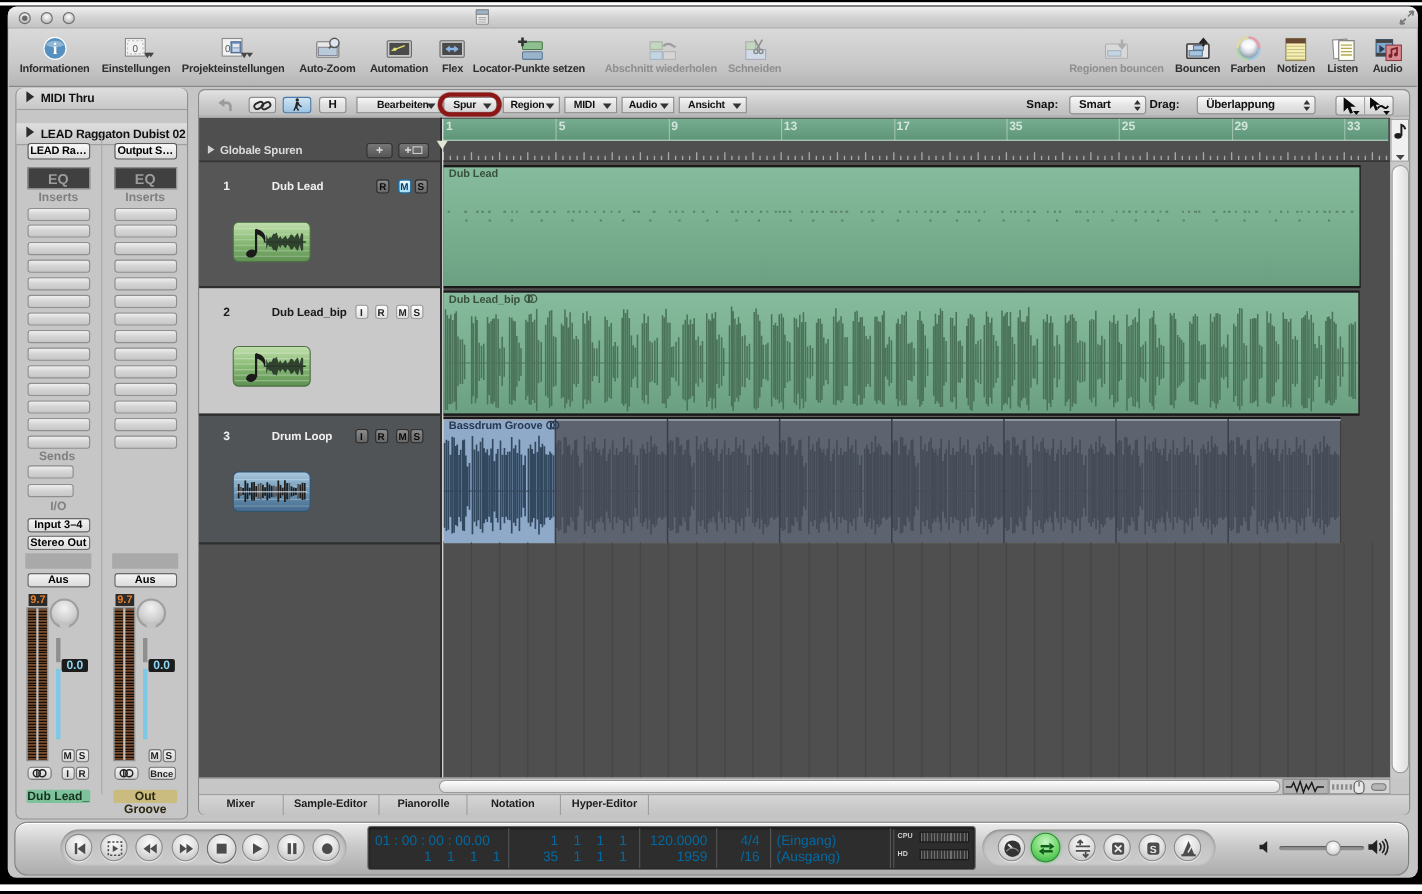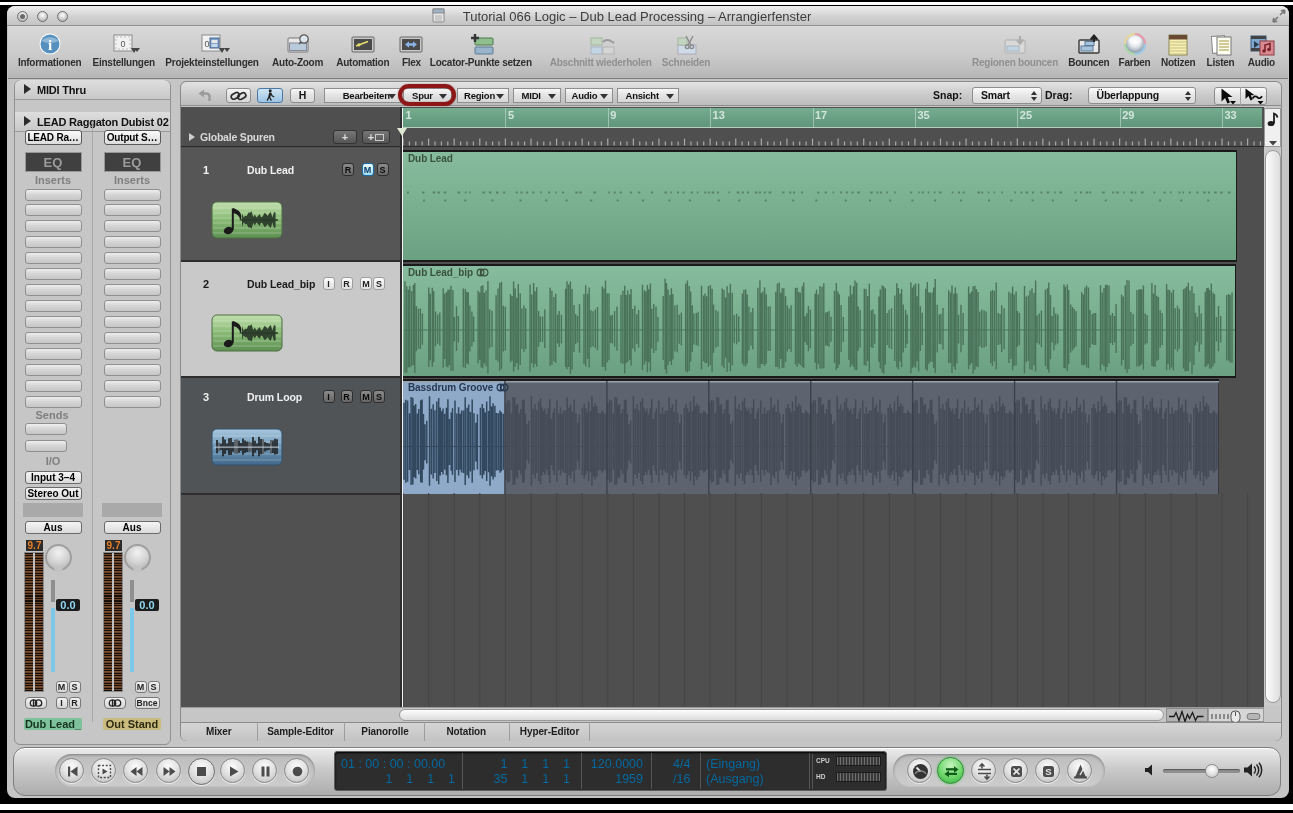--- a/index.html
+++ b/index.html
@@ -93,21 +93,20 @@
 <div class="abs tl" style="left:37.0px"></div>
 <div class="abs tl" style="left:57.0px"></div>
 <div class="abs" style="left:20px;top:13.5px;width:5px;height:5px;border-radius:50%;background:#6a6a6a"></div>
 <svg class="abs" style="left:432px;top:8px" width="14" height="15" viewBox="0 0 14 15">
       <rect x="1" y="1" width="11" height="13" rx="1" fill="#e8e8e8" stroke="#8a8a8a"></rect>
       <rect x="1" y="1" width="11" height="4" fill="#9db3c8" stroke="#8a8a8a"></rect>
       <line x1="3" y1="8" x2="10" y2="8" stroke="#aaa"></line>
       <line x1="3" y1="10" x2="10" y2="10" stroke="#aaa"></line>
       <line x1="3" y1="12" x2="10" y2="12" stroke="#aaa"></line>
     </svg>
-<div class="abs" id="title">Tutorial 066 Logic – Dub Lead Processing – Arrangierfenster</div>
 <svg class="abs" style="left:1271px;top:8px" width="16" height="16" viewBox="0 0 16 16">
       <g stroke="#787878" fill="#787878">
         <path d="M9 7 L14 2 M14 2 l-4.2 0.8 M14 2 l-0.8 4.2" stroke-width="1.6"></path>
         <path d="M7 9 L2 14 M2 14 l4.2-0.8 M2 14 l0.8-4.2" stroke-width="1.6"></path>
       </g>
     </svg>
 <div class="abs" id="toolbar"></div>
 <div class="abs titem" style="left:49.6px">Informationen</div>
 <div class="abs titem" style="left:123.7px">Einstellungen</div>
 <div class="abs titem" style="left:212px">Projekteinstellungen</div>
@@ -320,21 +319,21 @@
 <div class="abs msbtn" style="left:147.5px;top:680.5px">S</div>
 <div class="abs" style="left:104.0px;top:696.5px;width:22px;height:12px;border:1px solid #787878;border-radius:4px;background:linear-gradient(#f2f2f2,#d4d4d4)">
       <svg width="20" height="10" viewBox="0 0 20 10" style="display:block;margin:0 auto">
         <circle cx="7.5" cy="5" r="3.2" fill="none" stroke="#222" stroke-width="1.3"></circle>
         <circle cx="12.5" cy="5" r="3.2" fill="none" stroke="#222" stroke-width="1.3"></circle>
         <line x1="7.5" y1="1.8" x2="7.5" y2="8.2" stroke="#222" stroke-width="1.3"></line>
       </svg>
     </div>
 <div class="abs msbtn" style="left:134.5px;top:696.5px;width:25px;font-size:8.5px">Bnce</div>
 <div class="abs nameplate" style="left:24px;top:717.5px;background:#7ec29b;color:#15331f">Dub Lead_</div>
-<div class="abs nameplate" style="left:103px;top:717.5px;background:#c9bc7e;color:#2e2a12">Out Stand</div>
+<div class="abs nameplate" style="left:103px;top:717.5px;background:#c9bc7e;color:#2e2a12">Out Groove</div>
     <div class="abs" id="apane"></div>
 <div class="abs" id="amenu"></div>
 <div class="abs" style="left:193px;top:88px;width:25px;height:15px"><svg width="25" height="15" viewBox="0 0 25 15">
         <path d="M16.5 13 V8.5 a3 3 0 0 0-3-3 h-3.5" fill="none" stroke="#9b9b9b" stroke-width="2.4"></path>
         <path d="M11 1.5 v8 l-5.5-4z" fill="#9b9b9b"></path>
       </svg></div>
 <div class="abs abtn" style="left:225.5px;top:88px;width:25px"><svg width="19" height="12" viewBox="0 0 19 12" style="margin-top:0.5px">
         <g fill="none" stroke="#2a2a2a" stroke-width="1.7">
           <rect x="2" y="3.5" width="8.5" height="5" rx="2.5" transform="rotate(-28 6 6)"></rect>
           <rect x="8.5" y="3.5" width="8.5" height="5" rx="2.5" transform="rotate(-28 13 6)"></rect>

